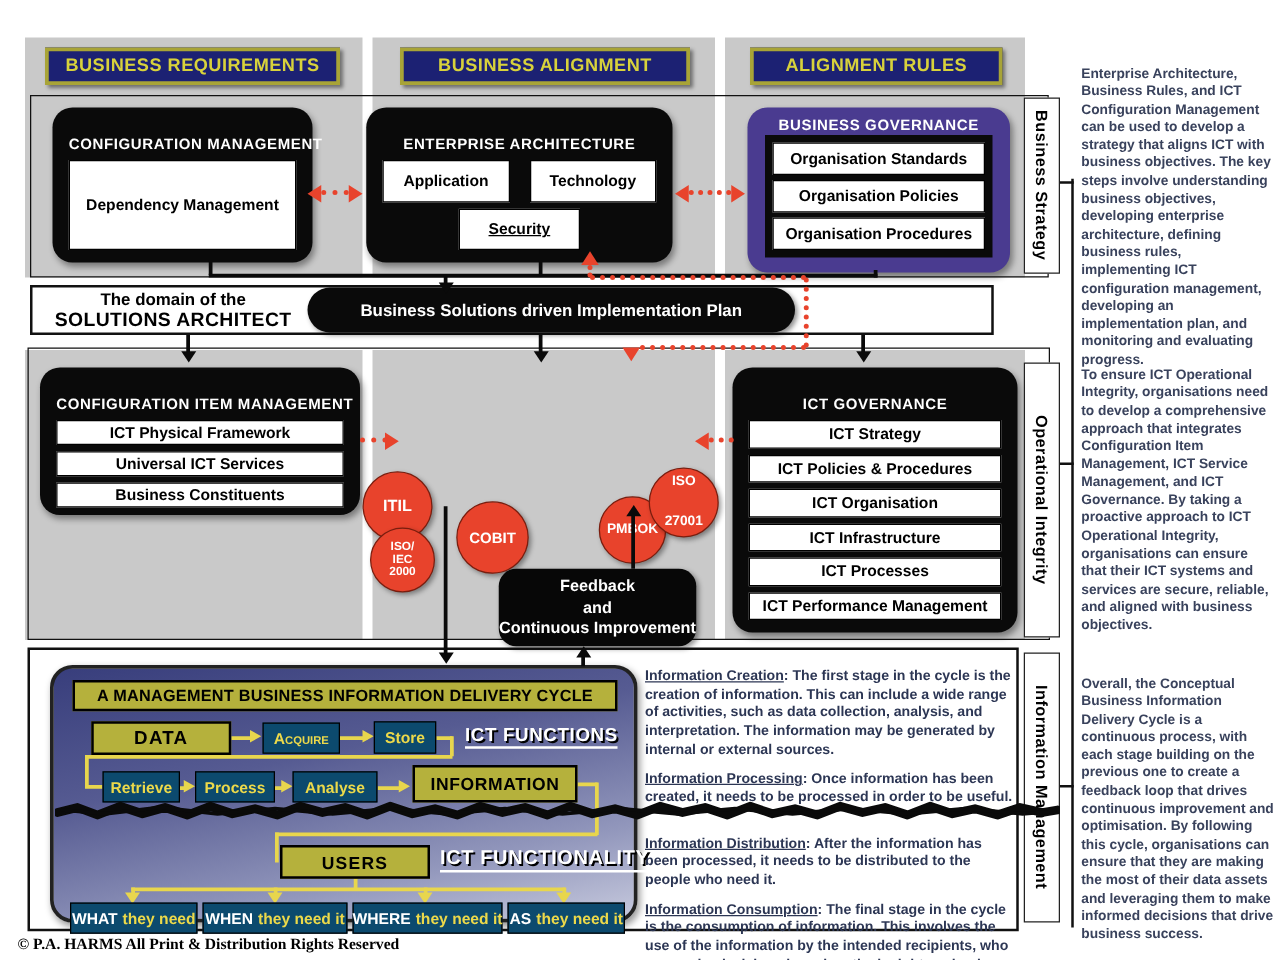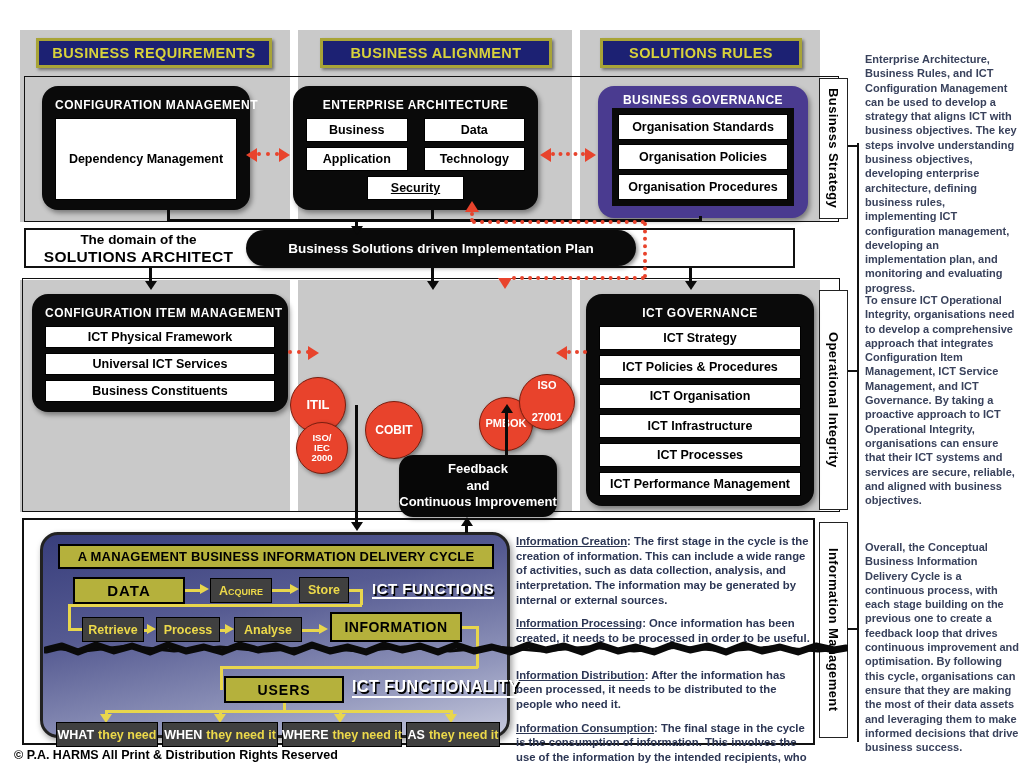--- a/index.html
+++ b/index.html
@@ -5,21 +5,21 @@
   html,body{margin:0;padding:0;background:#fff;}
   body{font-family:"Liberation Sans",sans-serif;}
   .canvas{position:relative;width:1024px;height:768px;background:#fff;overflow:hidden;}
   .abs{position:absolute;box-sizing:border-box;}
   .panel{background:#c9c9c9;}
   .outline{border:1.5px solid #111;background:transparent;}
   .hdr{background:#1c2173;border:3px solid #a8a437;color:#d8d23b;font-weight:800;font-size:14.5px;
        display:flex;align-items:center;justify-content:center;letter-spacing:.4px;
        box-shadow:2px 2px 3px rgba(0,0,0,.45);white-space:nowrap;z-index:12;}
   .bbox{background:#0a0a0a;border-radius:16px;box-shadow:2px 3px 5px rgba(0,0,0,.4);
-        padding:10px 13px 10px;display:flex;flex-direction:column;gap:5px;z-index:14;}
+        padding:20px 13px 10px;display:flex;flex-direction:column;gap:5px;z-index:14;}
   .btitle{color:#fff;font-weight:800;font-size:12px;text-align:center;letter-spacing:.5px;white-space:nowrap;padding:2px 0 1px;}
   .brow{background:#fff;border:1.5px solid #000;font-weight:700;font-size:12.5px;text-align:center;
         padding:2px;flex:1;display:flex;align-items:center;justify-content:center;white-space:nowrap;}
   .earow{display:flex;gap:16px;flex:1;}
   .purple{background:#4a3b90;border-radius:16px;box-shadow:2px 3px 5px rgba(0,0,0,.4);
           padding:5px 14px 12px;display:flex;flex-direction:column;z-index:14;}
   .pinner{background:#0a0a0a;padding:6px;display:flex;flex-direction:column;gap:4px;flex:1;}
   .strip{background:#fff;border:1.5px solid #222;display:flex;align-items:center;justify-content:center;z-index:8;}
   .vtext{writing-mode:vertical-rl;font-weight:800;font-size:13px;color:#000;letter-spacing:.4px;white-space:nowrap;}
   .note{font-size:11px;font-weight:600;color:#39425c;line-height:1.3;z-index:5;}
@@ -41,21 +41,21 @@
         display:flex;align-items:center;justify-content:center;box-shadow:2px 2px 4px rgba(0,0,0,.45);
         white-space:nowrap;z-index:20;}
   .dombox{background:#fff;border:2px solid #111;z-index:16;}
   .domlbl{z-index:18;text-align:center;color:#000;line-height:1.15;}
   .fb{background:#070707;border-radius:14px;color:#fff;font-weight:700;font-size:13px;text-align:center;
       display:flex;flex-direction:column;justify-content:center;line-height:1.3;z-index:45;box-shadow:2px 2px 4px rgba(0,0,0,.4);}
   .bluebox{background:linear-gradient(168deg,#383e7c 0%,#565b92 38%,#9297bc 75%,#c6c9dd 100%);
            border:3px solid #222;border-radius:18px;z-index:10;box-shadow:2px 3px 6px rgba(0,0,0,.4);}
   .olive{background:#b5b13c;border:2px solid #000;color:#000;font-weight:800;
          display:flex;align-items:center;justify-content:center;z-index:22;white-space:nowrap;}
-  .navy{background:#404040;border:1.5px solid #000;color:#ecd94a;font-weight:800;font-size:12.5px;
+  .navy{background:#0c4a6e;border:1.5px solid #000;color:#ecd94a;font-weight:800;font-size:12.5px;
         display:flex;align-items:center;justify-content:center;z-index:22;white-space:nowrap;}
   .yh{background:#e8d64d;height:2.5px;z-index:21;}
   .yv{background:#e8d64d;width:2.5px;z-index:21;}
   .ytr{border-top:5px solid transparent;border-bottom:5px solid transparent;border-left:9px solid #e8d64d;z-index:21;}
   .ytd{border-left:6px solid transparent;border-right:6px solid transparent;border-top:9px solid #e8d64d;z-index:21;}
   .wlabel{color:#fff;font-weight:800;text-shadow:1.5px 1.5px 0 #000;border-bottom:2.5px solid #fff;
           z-index:22;white-space:nowrap;letter-spacing:.5px;}
   .needword{color:#fff;}
   .needrest{color:#ecd94a;margin-left:4px;}
   .stages{z-index:5;}
@@ -94,33 +94,29 @@
   <div class="abs strip" style="left:819px;top:522px;width:29px;height:216px;">
     <span class="vtext">Information Management</span>
   </div>
 
   <div class="abs note" style="left:865px;top:52px;width:154px;">Enterprise Architecture, Business Rules, and ICT Configuration Management can be used to develop a strategy that aligns ICT with business objectives. The key steps involve understanding business objectives, developing enterprise architecture, defining business rules, implementing ICT configuration management, developing an implementation plan, and monitoring and evaluating progress.</div>
   <div class="abs note" style="left:865px;top:293px;width:154px;">To ensure ICT Operational Integrity, organisations need to develop a comprehensive approach that integrates Configuration Item Management, ICT Service Management, and ICT Governance. By taking a proactive approach to ICT Operational Integrity, organisations can ensure that their ICT systems and services are secure, reliable, and aligned with business objectives.</div>
   <div class="abs note" style="left:865px;top:540px;width:154px;">Overall, the Conceptual Business Information Delivery Cycle is a continuous process, with each stage building on the previous one to create a feedback loop that drives continuous improvement and optimisation. By following this cycle, organisations can ensure that they are making the most of their data assets and leveraging them to make informed decisions that drive business success.</div>
 
   <div class="abs hdr" style="left:36px;top:38px;width:236px;height:30px;">BUSINESS REQUIREMENTS</div>
   <div class="abs hdr" style="left:320px;top:38px;width:232px;height:30px;">BUSINESS ALIGNMENT</div>
-  <div class="abs hdr" style="left:600px;top:38px;width:202px;height:30px;">SOLUTIONS RULES</div>
+  <div class="abs hdr" style="left:600px;top:38px;width:202px;height:30px;">ALIGNMENT RULES</div>
 
   <div class="abs bbox" style="left:42px;top:86px;width:208px;height:124px;">
     <div class="btitle">CONFIGURATION MANAGEMENT</div>
     <div class="brow">Dependency Management</div>
   </div>
 
   <div class="abs bbox" style="left:293px;top:86px;width:245px;height:124px;">
     <div class="btitle">ENTERPRISE ARCHITECTURE</div>
-    <div class="earow">
-      <div class="brow">Business</div>
-      <div class="brow">Data</div>
-    </div>
     <div class="earow">
       <div class="brow">Application</div>
       <div class="brow">Technology</div>
     </div>
     <div class="earow" style="justify-content:center;text-decoration:underline;">
       <div class="brow" style="flex:0 0 42%;">Security</div>
     </div>
   </div>
 
   <div class="abs purple" style="left:598px;top:86px;width:210px;height:132px;">
@@ -293,15 +289,15 @@
     <p class="stage"><span class="sh">Information Processing</span><span>: Once information has been created, it needs to be processed in order to be useful.</span></p>
     <p class="stage" style="margin-top:22px;"><span class="sh">Information Distribution</span><span>: After the information has been processed, it needs to be distributed to the people who need it.</span></p>
     <p class="stage"><span class="sh">Information Consumption</span><span>: The final stage in the cycle is the consumption of information. This involves the use of the information by the intended recipients, who may make decisions based on the insights gained from the information.</span></p>
   </div>
 
   <svg class="abs scribble" style="left:44px;top:640px;" width="804" height="18" viewBox="0 0 804 18">
     <path d="M2,10 L18,6 34,12 52,5 70,11 88,6 106,12 124,5 142,11 160,7 178,12 196,5 214,10 232,6 250,12 268,5 286,11 304,7 322,12 340,5 358,10 376,6 394,12 412,5 430,11 448,7 466,12 484,5 502,10 520,6 538,12 556,5 574,11 592,7 610,12 628,5 646,10 664,6 682,12 700,5 718,11 736,7 754,12 772,6 790,10 802,8" fill="none" stroke="#0a0a0a" stroke-width="7" stroke-linejoin="round" stroke-linecap="round"></path>
     <path d="M6,8 L40,11 84,6 130,11 176,7 222,11 268,7 314,11 360,7 406,11 452,7 498,11 544,7 590,11 636,7 682,11 728,7 774,11 800,9" fill="none" stroke="#0a0a0a" stroke-width="3" stroke-linecap="round"></path>
   </svg>
 
-  <div class="abs copyright" style="left:14px;top:748px;">© P.A. HARMS All Print &amp; Distribution Rights Reserved</div>
+  <div class="abs copyright" style="left:14px;top:748px;font-family:Liberation Serif, serif;">© P.A. HARMS All Print &amp; Distribution Rights Reserved</div>
 
 </div>
 
 </body></html>

